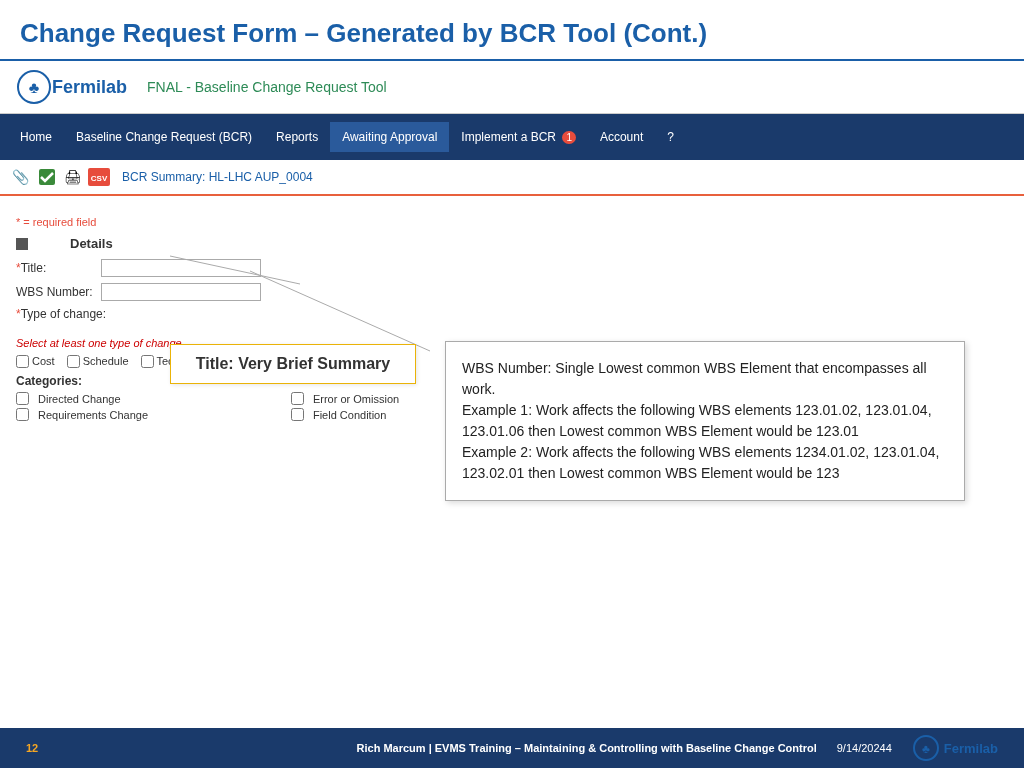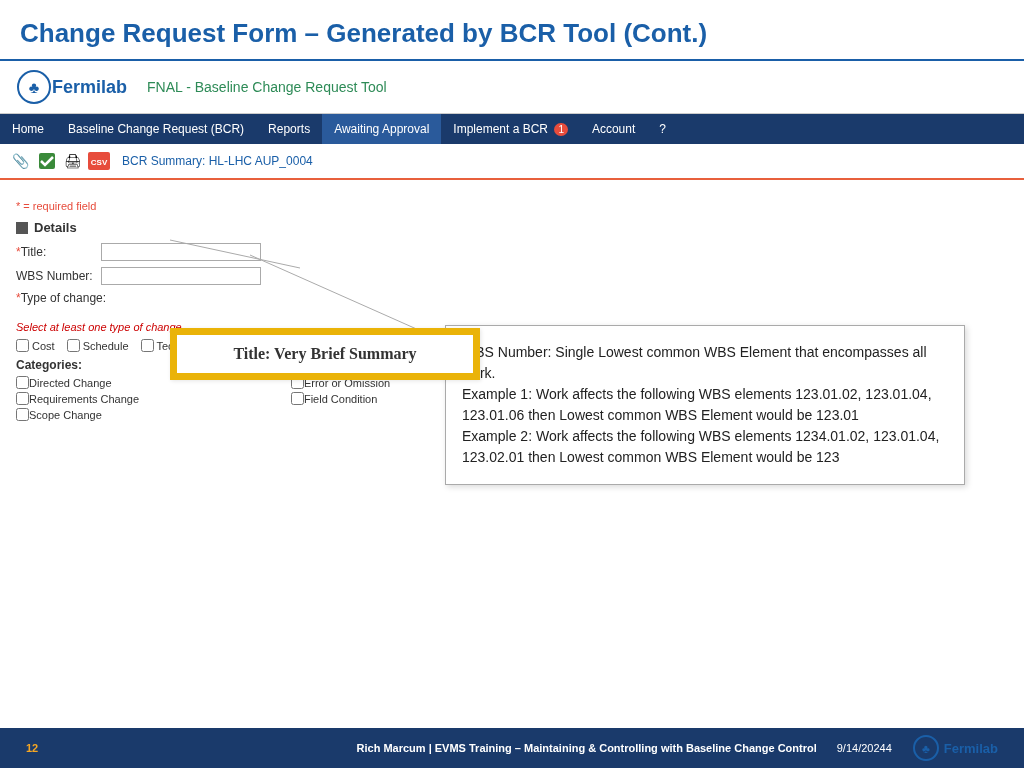--- a/index.html
+++ b/index.html
@@ -45,21 +45,21 @@
     .app-title {
       color: #2e8b57;
       font-size: 14px;
     }
 
     
     .nav-bar {
       background: #1a3a6b;
       display: flex;
       align-items: center;
-      padding: 0;
+      padding: 8px;
     }
 
     .nav-item {
       color: #fff;
       font-size: 12px;
       padding: 8px 12px;
       cursor: pointer;
       white-space: nowrap;
     }
 
@@ -117,20 +117,21 @@
       color: #e74c3c;
     }
 
     .section-header {
       display: flex;
       align-items: center;
       font-size: 13px;
       font-weight: bold;
       color: #333;
       margin-bottom: 8px;
+      gap: 36px;
     }
 
     .section-icon {
       width: 12px;
       height: 12px;
       background: #555;
       display: inline-block;
       margin-right: 6px;
     }
 
@@ -172,21 +173,20 @@
       display: flex;
       align-items: center;
       gap: 12px;
       font-size: 11px;
       color: #333;
       margin-bottom: 6px;
     }
 
     .checkbox-item {
       display: flex;
-      align-items: center;
       gap: 3px;
     }
 
     .categories-label {
       font-size: 12px;
       color: #333;
       font-weight: bold;
       margin-bottom: 4px;
     }
 
@@ -194,21 +194,21 @@
       display: grid;
       grid-template-columns: repeat(3, auto) auto;
       gap: 3px 8px;
       font-size: 11px;
       color: #333;
     }
 
     .cat-item {
       display: flex;
       align-items: center;
-      gap: 0;
+      gap: 9px;
     }
 
     
     .tooltip-box {
       position: absolute;
       top: 145px;
       left: 445px;
       width: 520px;
       background: #fff;
       border: 1px solid #aaa;
@@ -218,31 +218,30 @@
       color: #222;
       box-shadow: 2px 2px 6px rgba(0,0,0,0.15);
       z-index: 10;
     }
 
     
     .title-callout {
       position: absolute;
       top: 148px;
       left: 170px;
-      width: 310px;
+      width: 246px;
       background: #fff;
-      border: 7px solid #eab308;
+      border: 1px solid #eab308;
       padding: 10px 20px;
       font-size: 16px;
       font-weight: bold;
       color: #333;
       text-align: center;
       z-index: 20;
       box-shadow: 1px 1px 4px rgba(0,0,0,0.1);
-      font-family: Liberation Serif, serif;
     }
 
     
     .footer {
       position: absolute;
       bottom: 0;
       left: 0;
       right: 0;
       background: #1a3a6b;
       color: #fff;
@@ -407,24 +406,20 @@
         <span>Field Condition</span>
       </div>
     <div class="cat-item">
         <input type="checkbox" style="">
         <span>Design Progression</span>
       </div>
     <div class="cat-item">
         <input type="checkbox" style="">
         <span>Test</span>
       </div>
-    <div class="cat-item">
-        <input type="checkbox" style="">
-        <span>Scope Change</span>
-      </div>
   </div>
 
   <svg class="callout-svg" style="position:absolute;top:0;left:0;width:100%;height:400px;pointer-events:none;z-index:8;">
 
     <line x1="170" y1="60" x2="300" y2="88" stroke="#aaa" stroke-width="1" marker-end="url(#arrow)"></line>
 
     <line x1="250" y1="75" x2="430" y2="155" stroke="#aaa" stroke-width="1"></line>
   </svg>
 
   <div class="title-callout">

